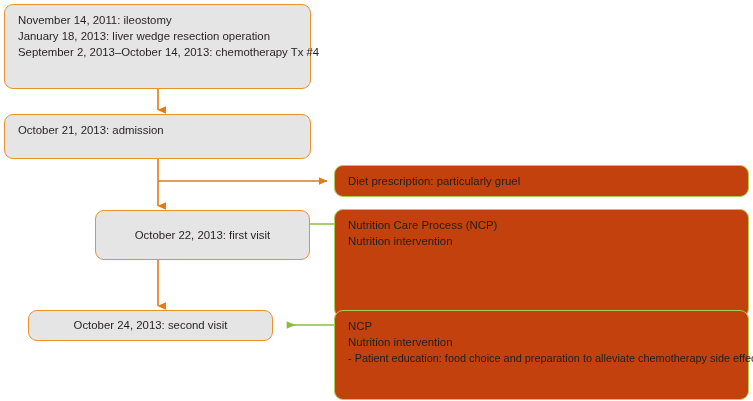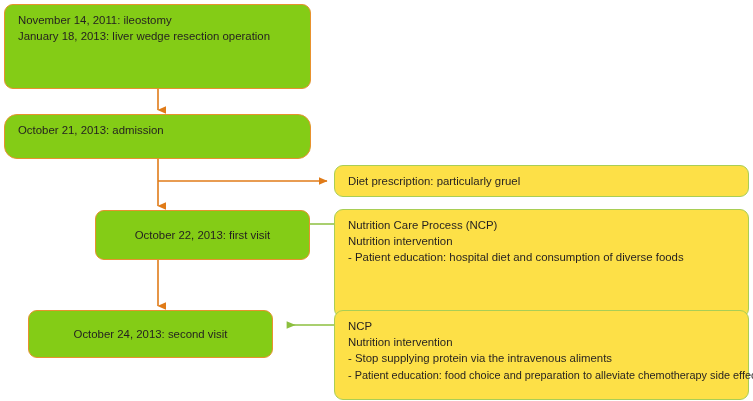--- a/index.html
+++ b/index.html
@@ -23,26 +23,26 @@
   }
 
   .box {
     position: absolute;
     box-sizing: border-box;
     border-radius: 9px;
     z-index: 2;
   }
 
   .box-orange {
-    background: #84cc16;
+    background: #e5e5e5;
     border: 1.4px solid #e8912e;
   }
 
   .box-green {
-    background: #fde047;
+    background: #c2410c;
     border: 1.4px solid #a9ce55;
   }
 
   .box-text {
     color: #231f20;
     font-size: 11.4px;
     line-height: 16.2px;
     white-space: nowrap;
   }
 
@@ -97,44 +97,43 @@
     <line class="line" x1="158" y1="243" x2="158" y2="306" stroke="#e07b18" stroke-width="1.6" marker-end="url(#arrow-orange-down)"></line>
 
     <line class="line" x1="334" y1="224" x2="287" y2="224" stroke="#8cbf3f" stroke-width="1.6" marker-end="url(#arrow-green-left)"></line>
 
     <line class="line" x1="334" y1="325" x2="287" y2="325" stroke="#8cbf3f" stroke-width="1.6" marker-end="url(#arrow-green-left)"></line>
   </svg>
 
   <div class="box box-orange pad" style="left:4px; top:4px; width:307px; height:85px;">
     <div class="box-text">November 14, 2011: ileostomy</div>
     <div class="box-text">January 18, 2013: liver wedge resection operation</div>
+    <div class="box-text">September 2, 2013–October 14, 2013: chemotherapy Tx #4</div>
   </div>
 
-  <div class="box box-orange pad" style="left:4px; top:114px; width:307px; height:45px;border-radius:13px;">
+  <div class="box box-orange pad" style="left:4px; top:114px; width:307px; height:45px;">
     <div class="box-text">October 21, 2013: admission</div>
   </div>
 
   <div class="box box-orange" style="left:66px; top:210px; width:215px; height:50px;margin-left:29px;">
     <div class="center-text box-text">October 22, 2013: first visit</div>
   </div>
 
-  <div class="box box-orange" style="left:28px; top:310px; width:245px; height:48px;">
+  <div class="box box-orange" style="left:28px; top:310px; width:245px; height:31px;">
     <div class="center-text box-text">October 24, 2013: second visit</div>
   </div>
 
   <div class="box box-green pad" style="left:334px; top:165px; width:415px; height:32px; padding-top:7px;">
     <div class="box-text">Diet prescription: particularly gruel</div>
   </div>
 
   <div class="box box-green pad" style="left:334px; top:209px; width:415px; height:109px;">
     <div class="box-text">Nutrition Care Process (NCP)</div>
     <div class="box-text">Nutrition intervention</div>
-    <div class="box-text">- Patient education: hospital diet and consumption of diverse foods</div>
   </div>
 
   <div class="box box-green pad" style="left:334px; top:310px; width:415px; height:90px;">
     <div class="box-text">NCP</div>
     <div class="box-text">Nutrition intervention</div>
-    <div class="box-text">- Stop supplying protein via the intravenous aliments</div>
     <div class="box-text" style="font-size:10.9px;">- Patient education: food choice and preparation to alleviate chemotherapy side effects</div>
   </div>
 
 </div>
 
 </body></html>

